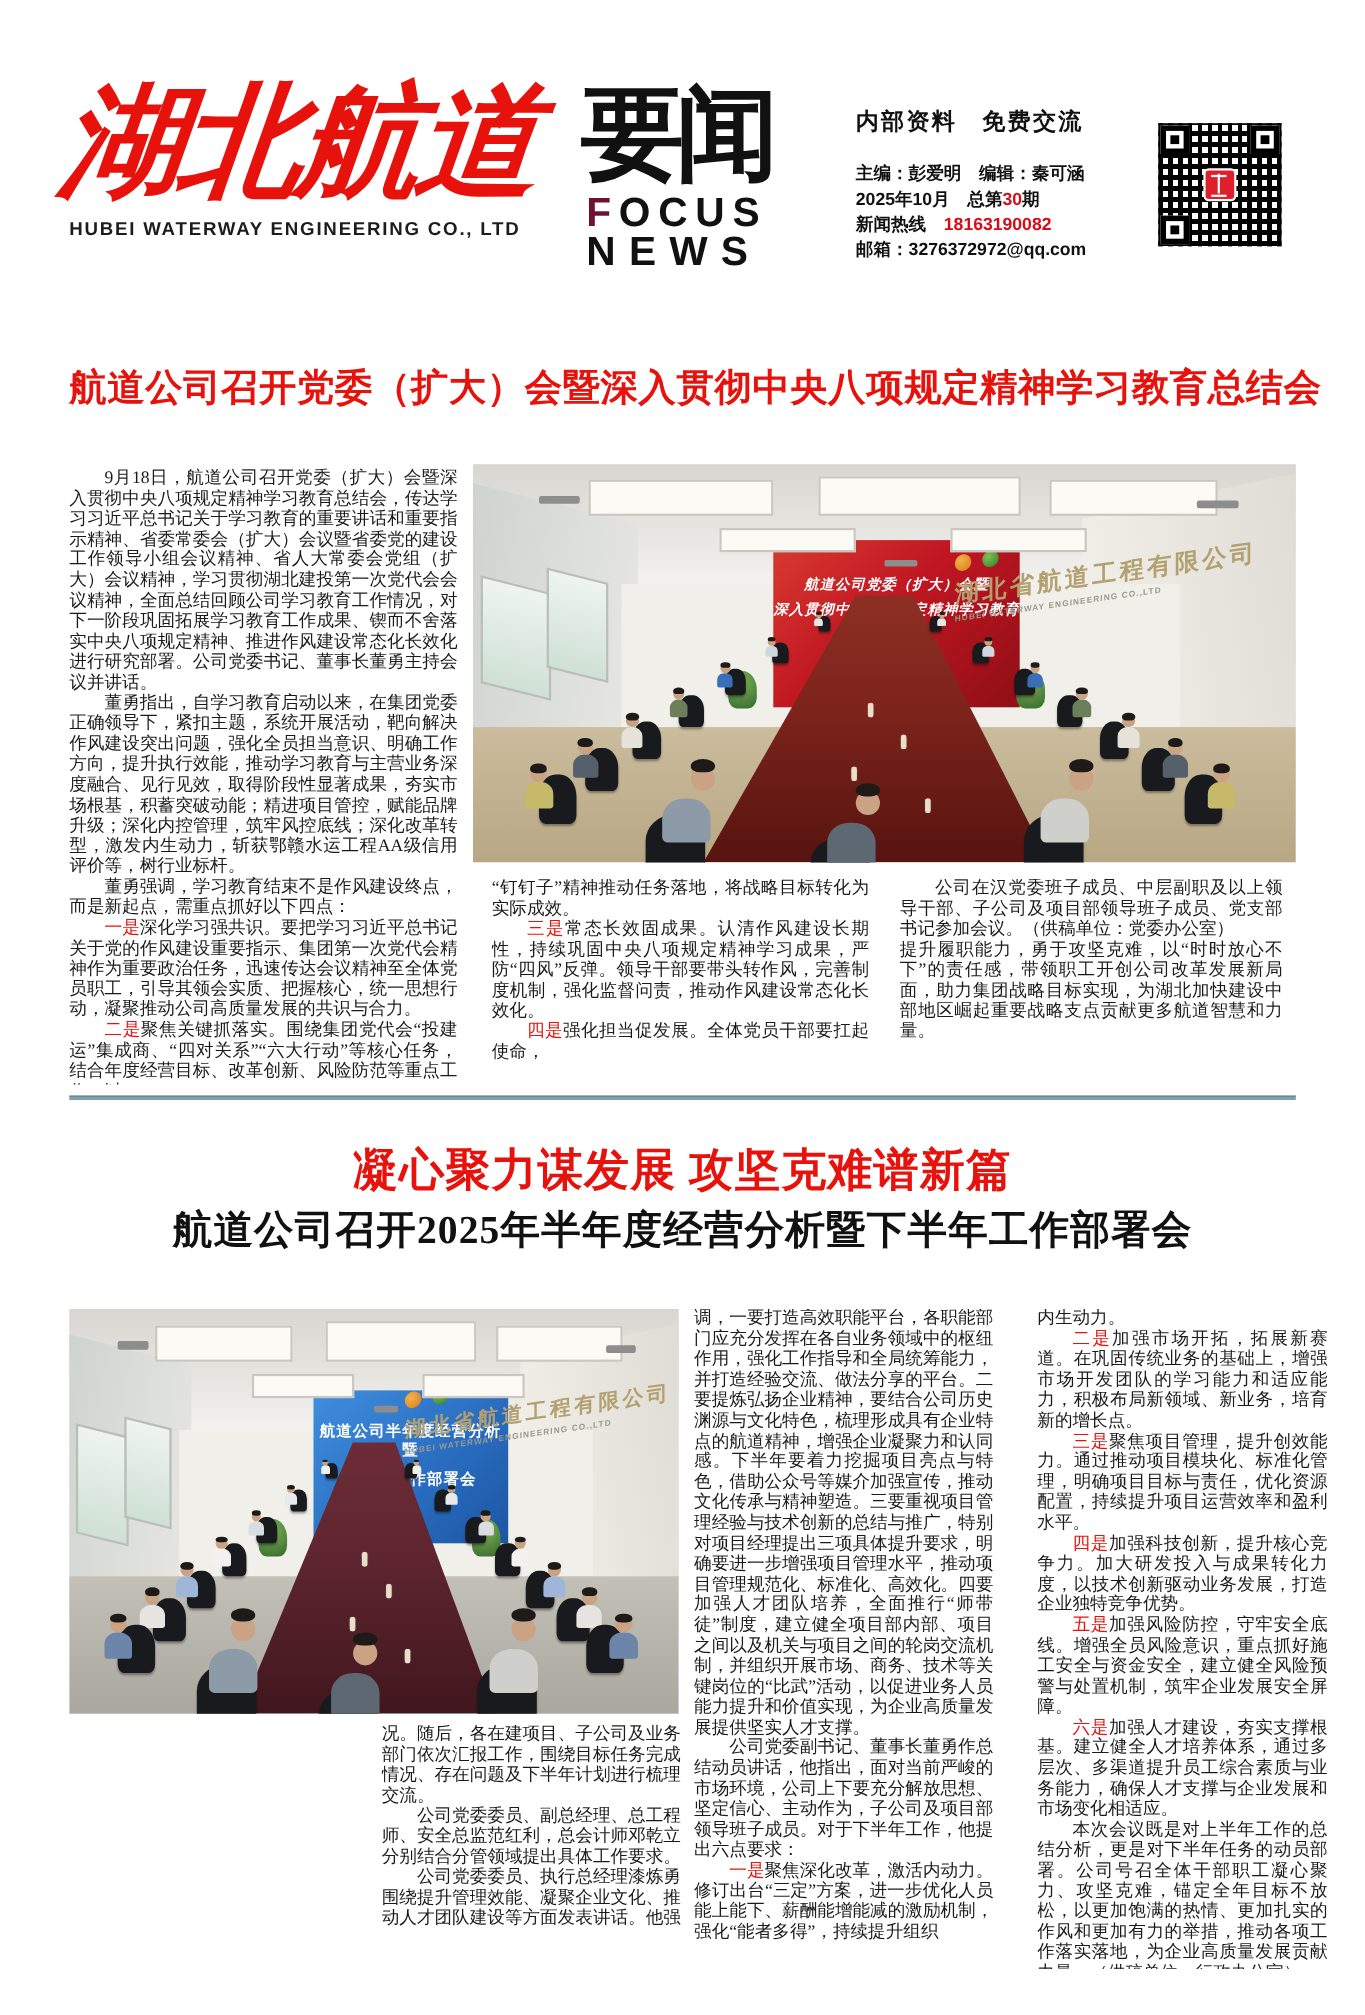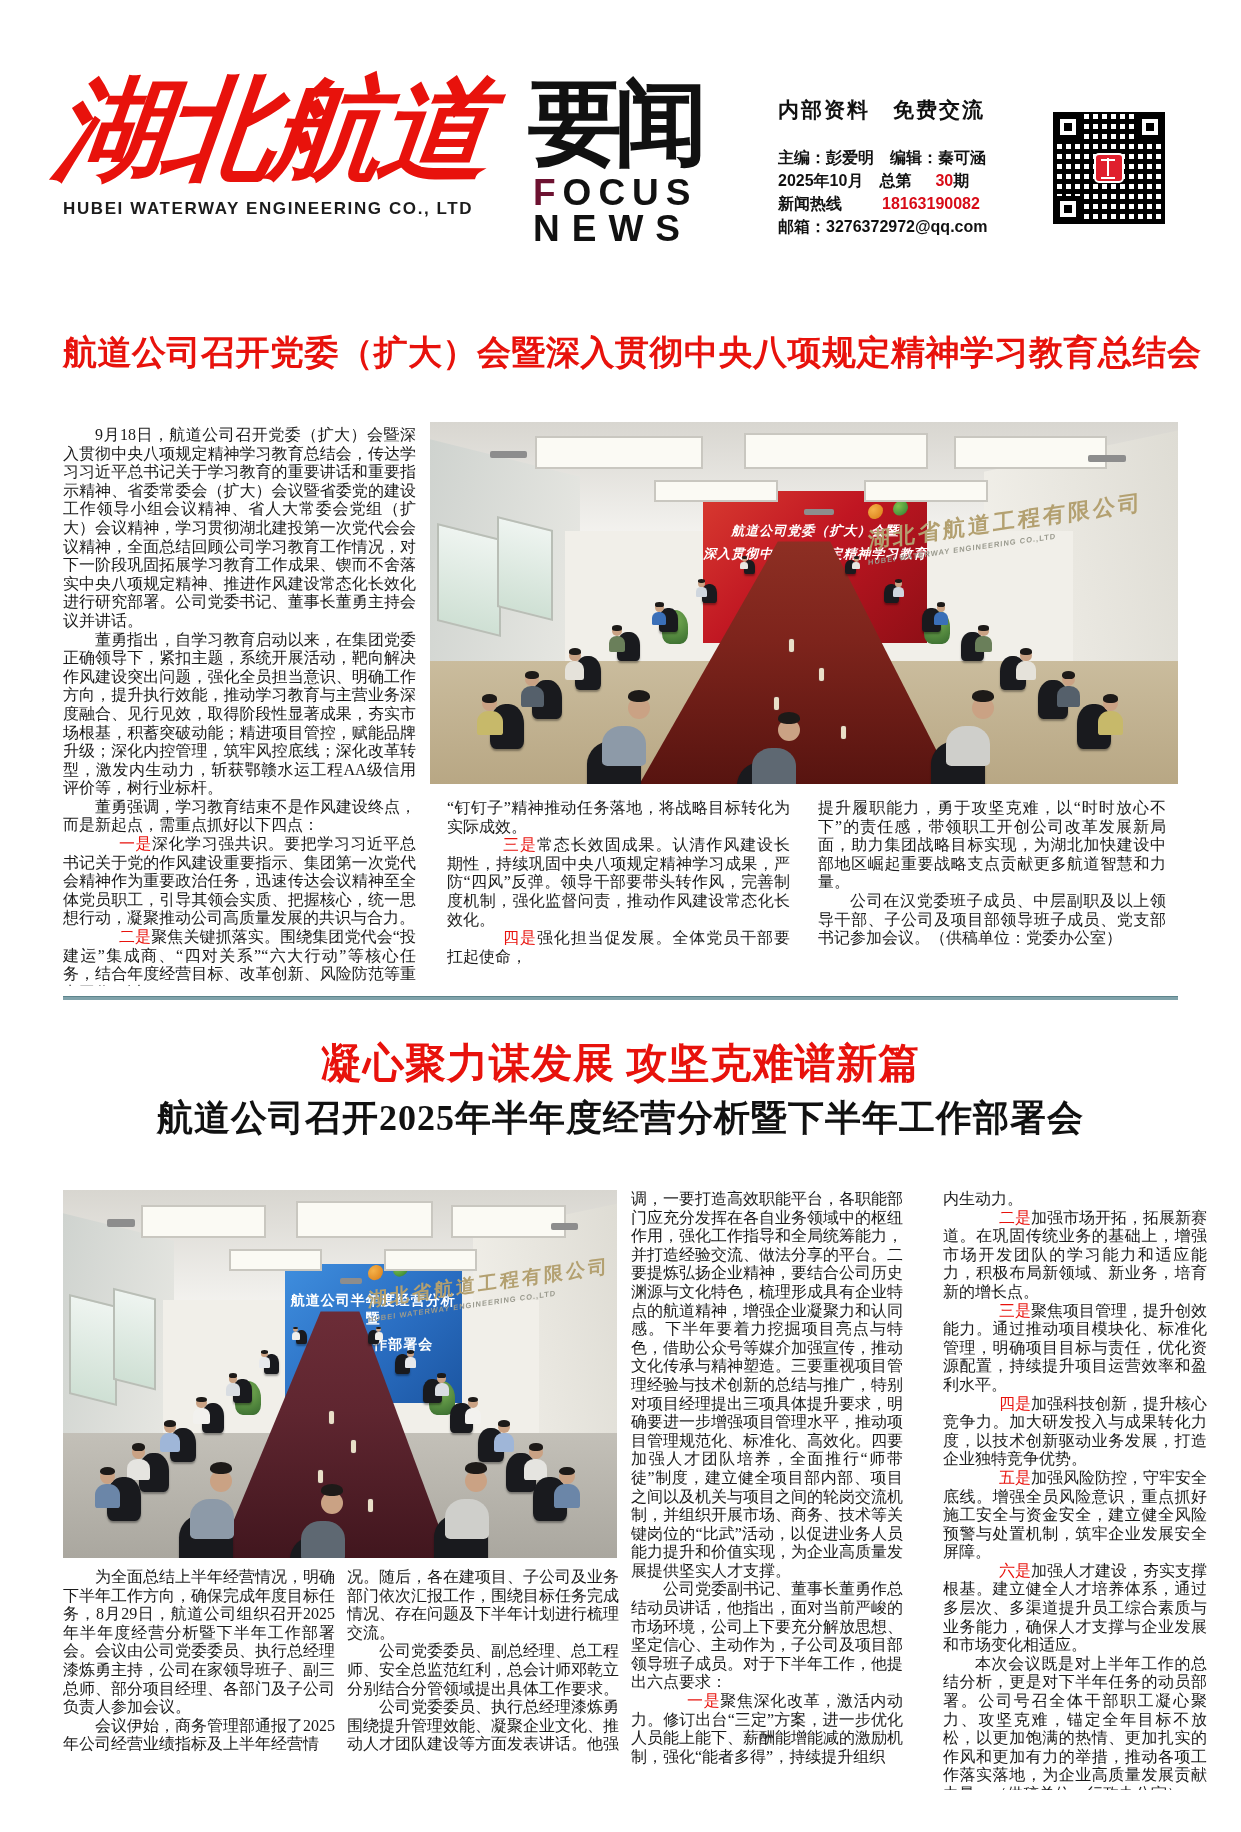--- a/index.html
+++ b/index.html
@@ -73,21 +73,21 @@
   #qr-logo::before{content:"";position:absolute;left:11px;top:3px;width:2px;height:18px;background:#fff;}
   
   .headline{left:63px;width:1115px;text-align:center;font-weight:800;white-space:nowrap;}
   #a1-headline{top:330px;font-size:34px;color:var(--red);letter-spacing:0.5px;}
   #a2-headline-red{top:1036px;font-size:41px;color:var(--red);letter-spacing:1px;}
   #a2-headline-sub{top:1094px;font-size:36px;color:#111;letter-spacing:1px;}
   
   .col{font-size:16px;line-height:18.6px;text-align:justify;word-break:break-all;overflow:hidden;}
   .para{margin:0;text-indent:2em;}
   .para.cont{text-indent:0;}
-  .rd{color:var(--red);padding-left:24px;}
+  .rd{color:var(--red);}
   #a1-col1{left:63px;top:426px;width:353px;height:560px;}
   #a1-col2{left:447px;top:799px;width:343px;height:190px;}
   #a1-col3{left:818px;top:799px;width:348px;height:190px;}
   #divider{left:63px;top:996px;width:1115px;height:3px;background:var(--divider);border-top:1px solid #5d848c;}
   #a2-col1{left:63px;top:1568px;width:272px;height:250px;}
   #a2-col2{left:347px;top:1568px;width:272px;height:250px;}
   #a2-col3{left:631px;top:1190px;width:272px;height:600px;}
   #a2-col4{left:943px;top:1190px;width:264px;height:600px;}
   
   .photo{overflow:hidden;background:#e8e6e0;}
@@ -271,22 +271,22 @@
       <div class="bottle" style="left: 46%; top: 76%;"></div>
       <div class="bottle" style="left: 55%; top: 84%;"></div>
     </div>
 
   <div class="abs col" id="a1-col2">
       <p class="para cont"><span>“钉钉子”精神推动任务落地，将战略目标转化为实际成效。</span></p>
       <p class="para"><span class="rd">三是</span><span>常态长效固成果。认清作风建设长期性，持续巩固中央八项规定精神学习成果，严防“四风”反弹。领导干部要带头转作风，完善制度机制，强化监督问责，推动作风建设常态化长效化。</span></p>
       <p class="para"><span class="rd">四是</span><span>强化担当促发展。全体党员干部要扛起使命，</span></p>
     </div>
   <div class="abs col" id="a1-col3">
+      <p class="para"><span>公司在汉党委班子成员、中层副职及以上领导干部、子公司及项目部领导班子成员、党支部书记参加会议。（供稿单位：党委办公室）</span></p>
       <p class="para cont"><span>提升履职能力，勇于攻坚克难，以“时时放心不下”的责任感，带领职工开创公司改革发展新局面，助力集团战略目标实现，为湖北加快建设中部地区崛起重要战略支点贡献更多航道智慧和力量。</span></p>
-      <p class="para"><span>公司在汉党委班子成员、中层副职及以上领导干部、子公司及项目部领导班子成员、党支部书记参加会议。（供稿单位：党委办公室）</span></p>
     </div>
 
   <div class="abs" id="divider"></div>
 
   <div class="abs headline" id="a2-headline-red">凝心聚力谋发展 攻坚克难谱新篇</div>
   <div class="abs headline" id="a2-headline-sub">航道公司召开2025年半年度经营分析暨下半年工作部署会</div>
 
   <div class="abs photo" id="photo2">
     <div class="ph-ceiling"></div>
     <div class="ph-leftwall"></div>
@@ -385,24 +385,20 @@
       <div class="chair" style="left: 67%; top: 88%; width: 54px; height: 52px;"></div>
       <div class="person" style="left: 69%; top: 84%; width: 44px; height: 40px; background: rgb(207, 207, 203);"></div>
       <div class="head" style="left: 72.5%; top: 76%; width: 22px; height: 22px;"></div>
       <div class="hair" style="left: 72.5%; top: 74%; width: 22px; height: 12px;"></div>
       <div class="bottle" style="left: 48%; top: 60%;"></div>
       <div class="bottle" style="left: 52%; top: 68%;"></div>
       <div class="bottle" style="left: 46%; top: 76%;"></div>
       <div class="bottle" style="left: 55%; top: 84%;"></div>
     </div>
 
-  <div class="abs col" id="a2-col1">
-      <p class="para"><span>为全面总结上半年经营情况，明确下半年工作方向，确保完成年度目标任务，8月29日，航道公司组织召开2025年半年度经营分析暨下半年工作部署会。会议由公司党委委员、执行总经理漆炼勇主持，公司在家领导班子、副三总师、部分项目经理、各部门及子公司负责人参加会议。</span></p>
-      <p class="para"><span>会议伊始，商务管理部通报了2025年公司经营业绩指标及上半年经营情</span></p>
-    </div>
   <div class="abs col" id="a2-col2">
       <p class="para cont"><span>况。随后，各在建项目、子公司及业务部门依次汇报工作，围绕目标任务完成情况、存在问题及下半年计划进行梳理交流。</span></p>
       <p class="para"><span>公司党委委员、副总经理、总工程师、安全总监范红利，总会计师邓乾立分别结合分管领域提出具体工作要求。</span></p>
       <p class="para"><span>公司党委委员、执行总经理漆炼勇围绕提升管理效能、凝聚企业文化、推动人才团队建设等方面发表讲话。他强</span></p>
     </div>
   <div class="abs col" id="a2-col3">
       <p class="para cont"><span>调，一要打造高效职能平台，各职能部门应充分发挥在各自业务领域中的枢纽作用，强化工作指导和全局统筹能力，并打造经验交流、做法分享的平台。二要提炼弘扬企业精神，要结合公司历史渊源与文化特色，梳理形成具有企业特点的航道精神，增强企业凝聚力和认同感。下半年要着力挖掘项目亮点与特色，借助公众号等媒介加强宣传，推动文化传承与精神塑造。三要重视项目管理经验与技术创新的总结与推广，特别对项目经理提出三项具体提升要求，明确要进一步增强项目管理水平，推动项目管理规范化、标准化、高效化。四要加强人才团队培养，全面推行“师带徒”制度，建立健全项目部内部、项目之间以及机关与项目之间的轮岗交流机制，并组织开展市场、商务、技术等关键岗位的“比武”活动，以促进业务人员能力提升和价值实现，为企业高质量发展提供坚实人才支撑。</span></p>
       <p class="para"><span>公司党委副书记、董事长董勇作总结动员讲话，他指出，面对当前严峻的市场环境，公司上下要充分解放思想、坚定信心、主动作为，子公司及项目部领导班子成员。对于下半年工作，他提出六点要求：</span></p>
       <p class="para"><span class="rd">一是</span><span>聚焦深化改革，激活内动力。修订出台“三定”方案，进一步优化人员能上能下、薪酬能增能减的激励机制，强化“能者多得”，持续提升组织</span></p>
     </div>

